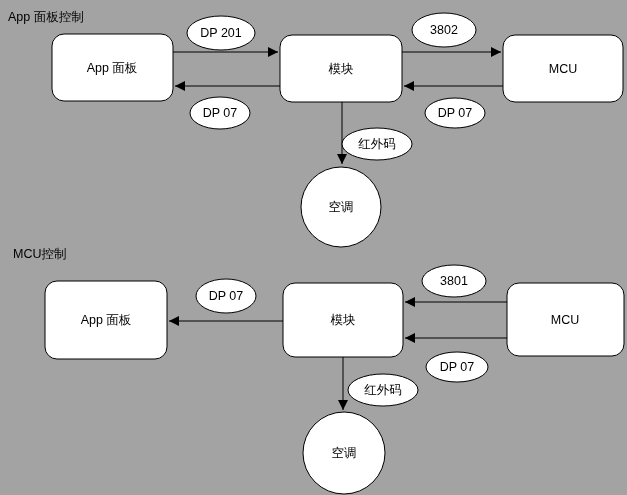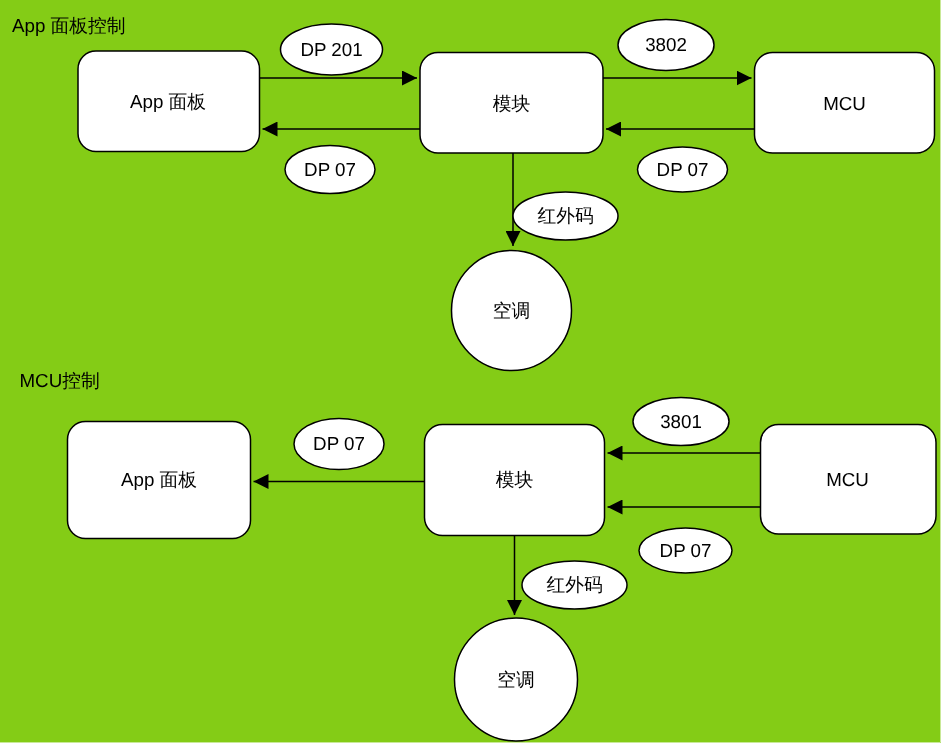--- a/index.html
+++ b/index.html
@@ -3,21 +3,21 @@
 <meta charset="utf-8">
 <style>
   html, body {
     margin: 0;
     padding: 0;
     background: #ffffff;
   }
   .canvas-wrap {
     width: 627px;
     height: 495px;
-    background: #84cc16;
+    background: #a3a3a3;
     position: relative;
     overflow: hidden;
   }
   svg text {
     font-family: "Liberation Sans", "DejaVu Sans", sans-serif;
     font-size: 12.5px;
     fill: #000000;
   }
   .section-title {
     text-anchor: start;

